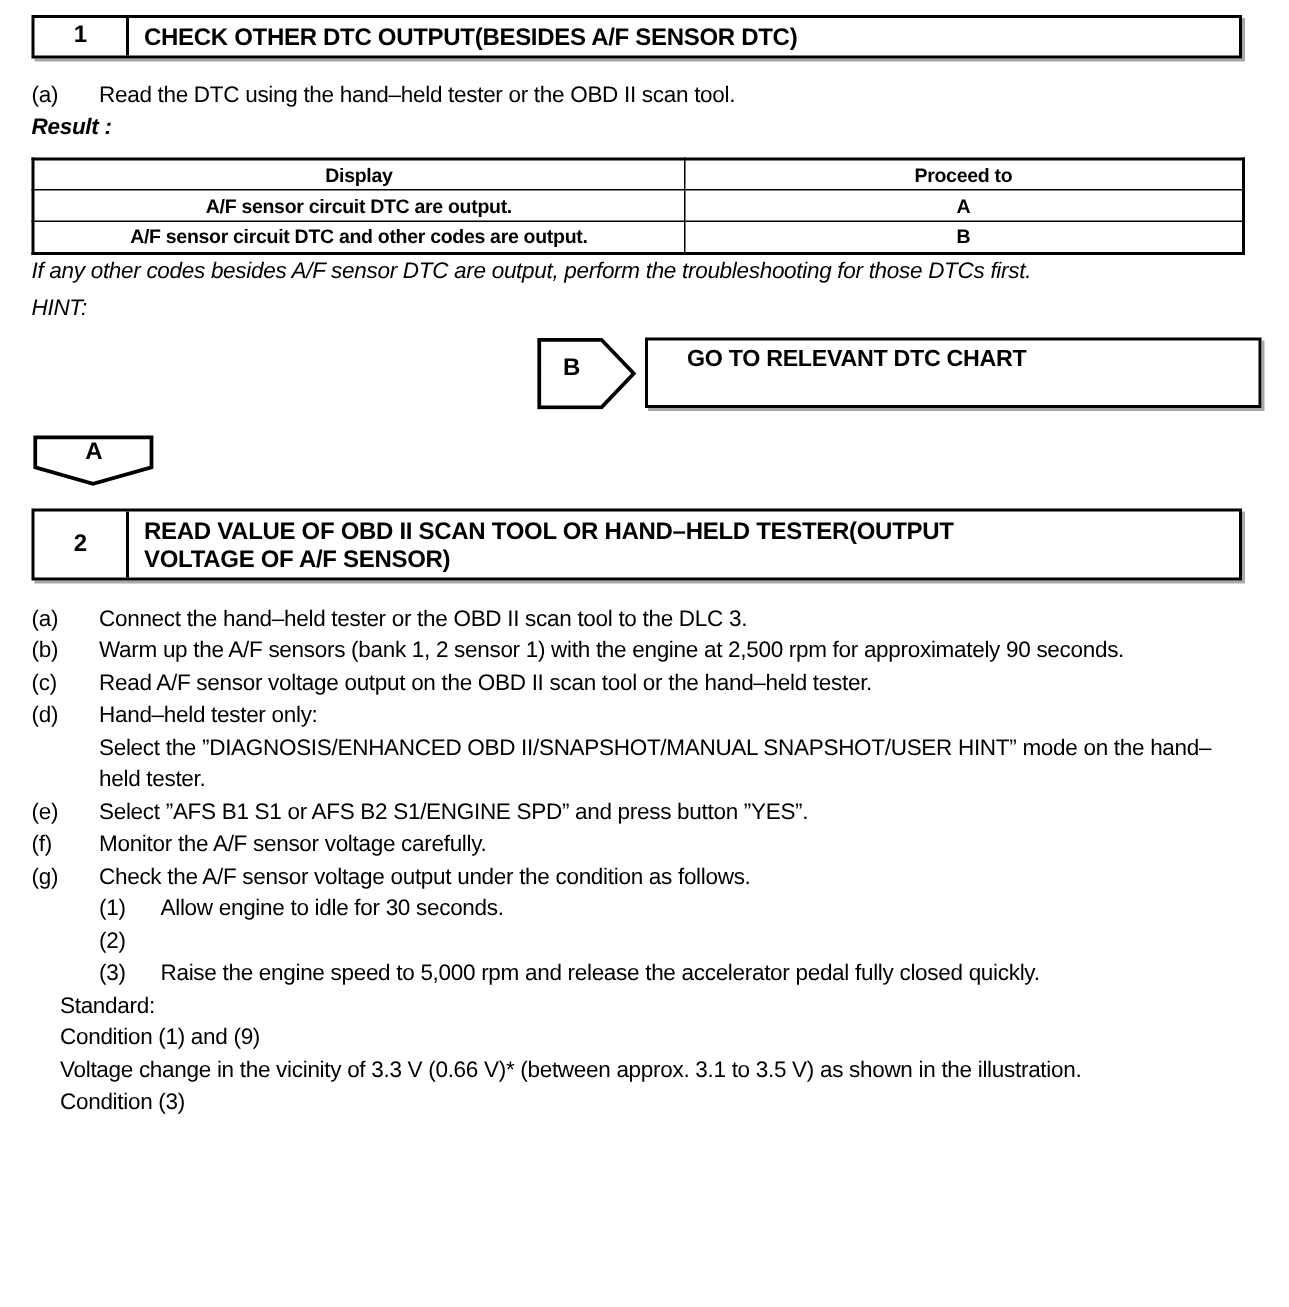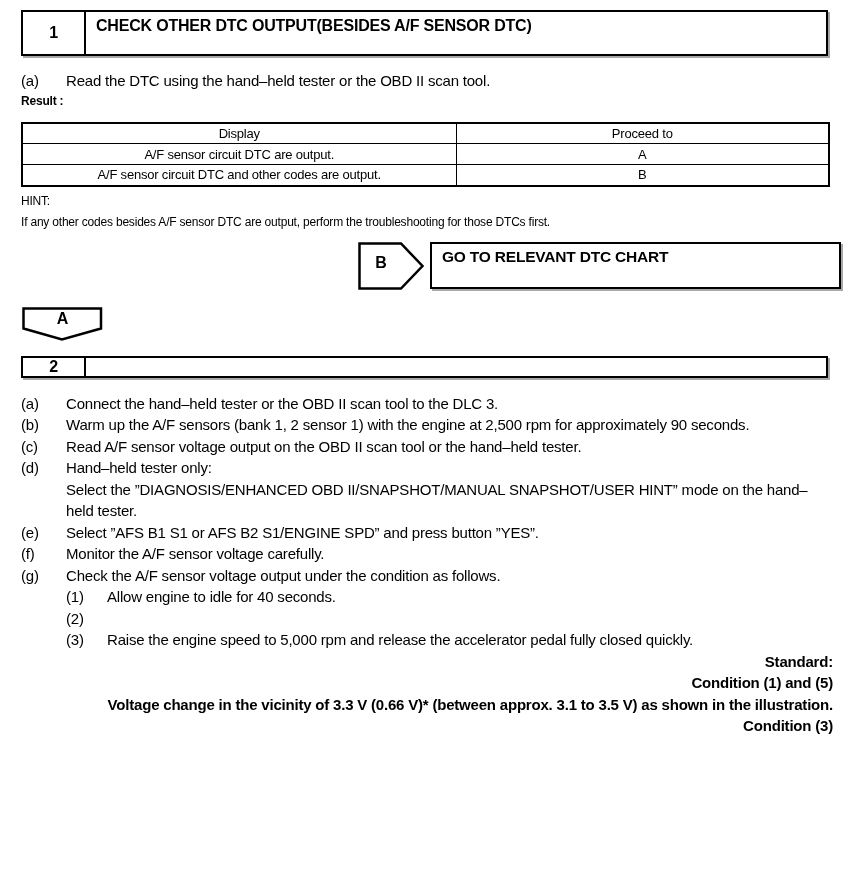--- a/index.html
+++ b/index.html
@@ -14,55 +14,55 @@
   
   .step-box {
     display:flex; width:807px; background:#fff;
     border:2.5px solid #000; box-shadow:2px 2px 0 #a8a8a8;
   }
   .step-num {
     flex:0 0 63px; border-right:2.5px solid #000;
     display:flex; align-items:center; justify-content:center;
     font-weight:bold; font-size:16px;
   }
-  .step-title { padding:4px 9px 18px 10px; font-weight:bold; font-size:16px; line-height:19.5px; }
+  .step-title { padding:4px 9px 1px 10px; font-weight:bold; font-size:16px; line-height:19.5px; }
   .step-title.narrow { width:600px; }
 
   
   .row { display:flex; font-size:15px; line-height:21.5px; width:812px; }
   .row .lbl { flex:0 0 45px; }
   .row .txt { flex:1; }
   .row.sub .lbl { margin-left:45px; flex:0 0 41px; }
-  .full { font-size:12px; line-height:21.5px; width:812px; }
+  .full { font-size:15px; line-height:21.5px; width:812px;font-style:italic; }
   .bold { font-weight:bold; }
-  .std { margin-left:45px; width:767px; font-weight:bold; font-size:15px; line-height:21.5px;text-align:right; }
+  .std { margin-left:19px; width:767px; font-weight:normal; font-size:15px; line-height:21.5px; }
   .mt14 { margin-top:14px; }
   .mt15 { margin-top:15px; }
   .mt4  { margin-top:4px; }
 
   
   table.result {
     border-collapse:collapse; width:807px; margin-top:9px;
     font-size:13px; table-layout:fixed;
   }
   table.result th, table.result td {
     border:1.5px solid #000; text-align:center; padding:2px 4px;
-    font-weight:normal; height:21px;
+    font-weight:bold; height:21px;
   }
   table.result { border:2.5px solid #000; }
   table.result col.c1 { width:434px; }
   table.result col.c2 { width:373px; }
 
   
   .branch { display:flex; align-items:flex-start; margin:8px 0 0 337px; }
   .pent-b { position:relative; width:67px; height:48px; }
   .pent-b svg { display:block; }
   .pent-b .pl { position:absolute; left:0; width:46px; top:12px; text-align:center; font-weight:bold; font-size:16px; }
   .goto-box {
-    width:435px; height:47px; margin-left:5px; padding:4px 10px;
+    width:435px; height:47px; margin-left:5px; padding:4px 26px;
     border:2.5px solid #000; box-shadow:2px 2px 0 #a8a8a8;
     font-weight:bold; font-size:15.5px;
   }
 
   
   .conn-a { position:relative; width:81px; height:35px; margin:17px 0 0 1px; }
   .conn-a svg { display:block; }
   .conn-a .pl { position:absolute; left:0; right:0; top:3px; text-align:center; font-weight:bold; font-size:16px; }
 </style>
 </head>
@@ -96,42 +96,43 @@
       <td>A/F sensor circuit DTC are output.</td>
       <td>A</td>
     </tr>
     <tr>
       <td>A/F sensor circuit DTC and other codes are output.</td>
       <td>B</td>
     </tr>
   </tbody>
     </table>
 
+  <div class="full">If any other codes besides A/F sensor DTC are output, perform the troubleshooting for those DTCs first.</div>
   <div class="full mt4">HINT:</div>
-  <div class="full">If any other codes besides A/F sensor DTC are output, perform the troubleshooting for those DTCs first.</div>
 
   <div class="branch">
     <div class="pent-b">
       <svg width="67" height="48" viewBox="0 0 67 48">
         <polygon points="1.5,1.5 43,1.5 64.5,24 43,46.5 1.5,46.5" fill="#ffffff" stroke="#000000" stroke-width="2.5"></polygon>
       </svg>
       <span class="pl">B</span>
     </div>
     <div class="goto-box">GO TO RELEVANT DTC CHART</div>
   </div>
 
   <div class="conn-a">
     <svg width="81" height="35" viewBox="0 0 81 35">
       <polygon points="1.5,1.5 79,1.5 79,21.5 40,32.5 1.5,21.5" fill="#ffffff" stroke="#000000" stroke-width="2.5"></polygon>
     </svg>
     <span class="pl">A</span>
   </div>
 
   <div class="step-box mt14">
     <div class="step-num">2</div>
+    <div class="step-title narrow">READ VALUE OF OBD II SCAN TOOL OR HAND–HELD TESTER(OUTPUT VOLTAGE OF A/F SENSOR)</div>
   </div>
 
   <div class="row mt15">
     <span class="lbl">(a)</span>
     <span class="txt">Connect the hand–held tester or the OBD II scan tool to the DLC 3.</span>
   </div>
   <div class="row">
     <span class="lbl">(b)</span>
     <span class="txt">Warm up the A/F sensors (bank 1, 2 sensor 1) with the engine at 2,500 rpm for approximately 90 seconds.</span>
   </div>
@@ -155,28 +156,28 @@
     <span class="lbl">(f)</span>
     <span class="txt">Monitor the A/F sensor voltage carefully.</span>
   </div>
   <div class="row">
     <span class="lbl">(g)</span>
     <span class="txt">Check the A/F sensor voltage output under the condition as follows.</span>
   </div>
 
   <div class="row sub">
     <span class="lbl">(1)</span>
-    <span class="txt">Allow engine to idle for 40 seconds.</span>
+    <span class="txt">Allow engine to idle for 30 seconds.</span>
   </div>
   <div class="row sub">
     <span class="lbl">(2)</span>
   </div>
   <div class="row sub">
     <span class="lbl">(3)</span>
     <span class="txt">Raise the engine speed to 5,000 rpm and release the accelerator pedal fully closed quickly.</span>
   </div>
 
   <div class="std">Standard:</div>
-  <div class="std">Condition (1) and (5)</div>
+  <div class="std">Condition (1) and (9)</div>
   <div class="std">Voltage change in the vicinity of 3.3 V (0.66 V)* (between approx. 3.1 to 3.5 V) as shown in the illustration.</div>
   <div class="std">Condition (3)</div>
 
 </div>
 
 </body></html>

